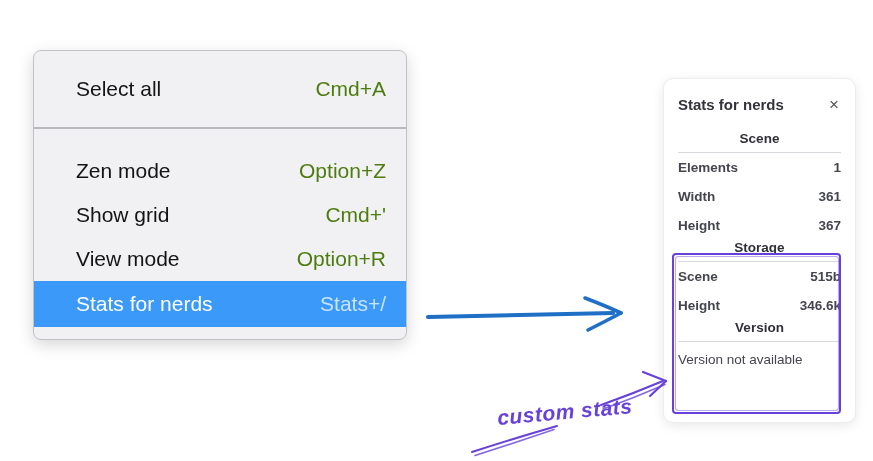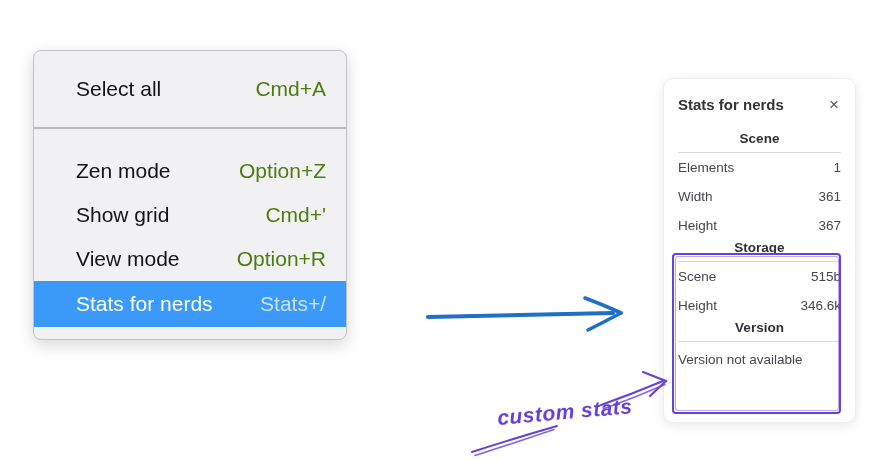--- a/index.html
+++ b/index.html
@@ -9,21 +9,21 @@
     background: #ffffff;
     font-family: "Liberation Sans", sans-serif;
     position: relative;
     overflow: hidden;
   }
 
   
   .menu {
     position: absolute;
     left: 33px; top: 50px;
-    width: 314px;
+    width: 374px;
     background: #f1f1f3;
     border: 1px solid #c2c2c7;
     border-radius: 8px;
     box-shadow: 0 5px 16px rgba(0,0,0,0.16);
     overflow: hidden;
   }
   .menu-group-top { padding: 16px 0; }
   .menu-group-bottom { padding: 20px 0 12px 0; }
   .menu-divider {
     height: 2px;
@@ -88,20 +88,21 @@
     border-bottom: 1px solid #d8d8df;
   }
   .sec-h.first { margin-top: 16px; }
   .sec-h.second { }
   .sec-h.third { }
   .sec-row {
     display: flex;
     justify-content: space-between;
     padding: 5.5px 0;
     line-height: 18px;
+    font-weight: bold;
   }
   .sec-row:first-of-type { padding-top: 7px; }
   .sec-note {
     padding-top: 9px;
     line-height: 18px;
   }
 
   
   .overlay {
     position: absolute;

